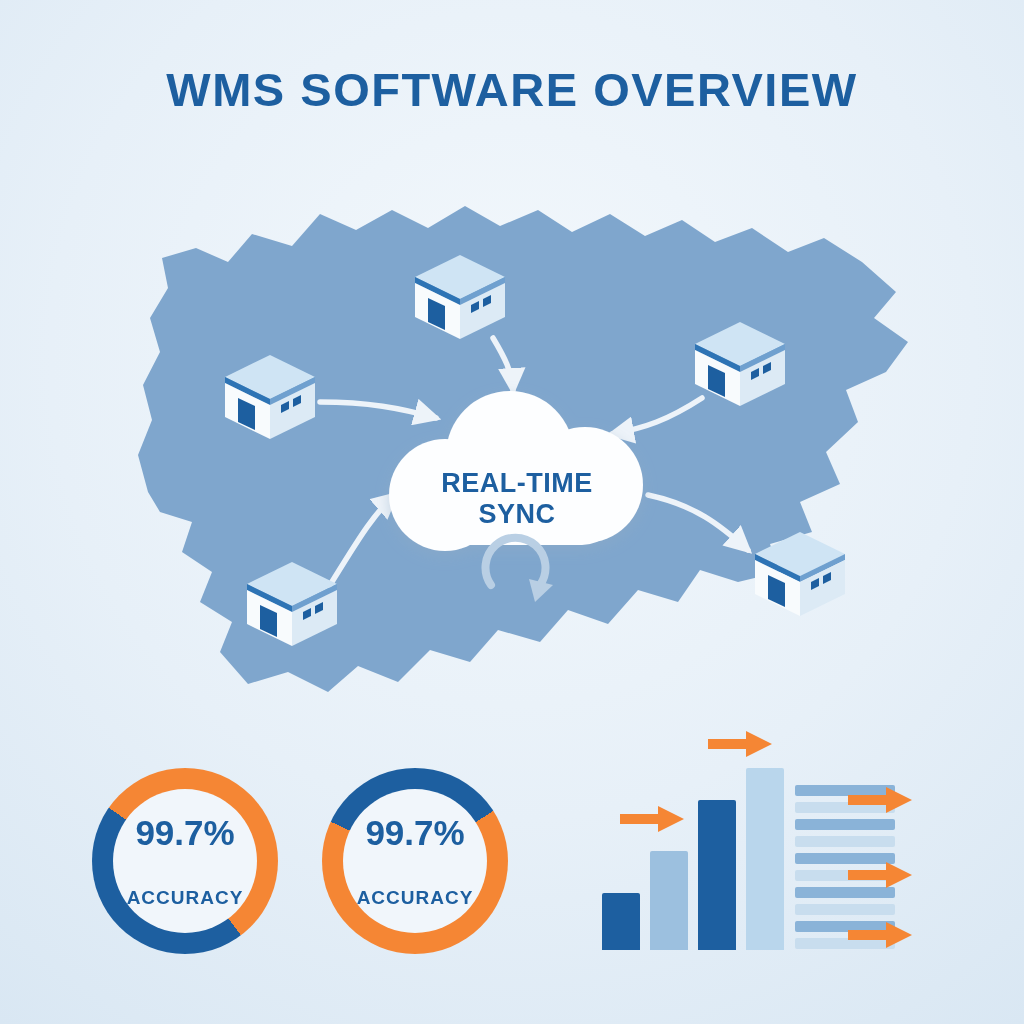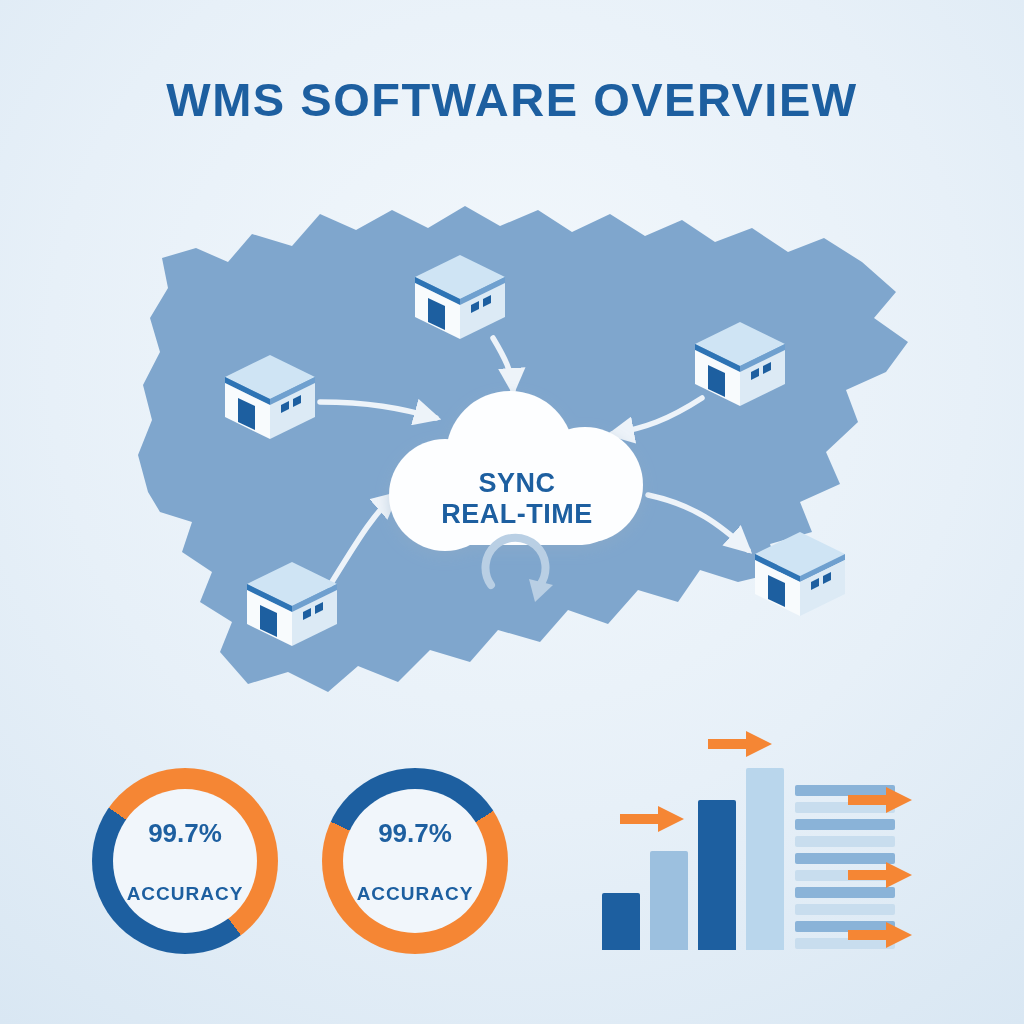--- a/index.html
+++ b/index.html
@@ -6,41 +6,41 @@
   body{
     width:1024px;height:1024px;
     background:#e4eef7;
     font-family:"Liberation Sans", sans-serif;
   }
   .canvas{
     position:relative;width:1024px;height:1024px;overflow:hidden;
     background:radial-gradient(circle at 50% 35%, #f3f8fc 0%, #e7f0f8 55%, #d9e7f3 100%);
   }
   .title{
-    position:absolute;top:72px;left:0;right:0;margin:0;
+    position:absolute;top:62px;left:0;right:0;margin:0;
     text-align:center;font-size:47px;font-weight:800;
     color:#1d5fa0;letter-spacing:1.5px;
   }
   svg.scene{position:absolute;left:0;top:0;}
   .cloud-label{
     position:absolute;left:392px;top:468px;width:250px;
     text-align:center;color:#1d5fa0;font-weight:800;
     font-size:27px;line-height:31px;letter-spacing:0.5px;
   }
   
   .donut{position:absolute;width:186px;height:186px;}
   #donut1{left:92px;top:768px;}
   #donut2{left:322px;top:768px;}
   .ring{position:absolute;inset:0;border-radius:50%;background:#ccc;}
   .hole{position:absolute;inset:21px;border-radius:50%;background:#f1f6fb;}
   .donut-text{
     position:absolute;inset:0;display:flex;flex-direction:column;
     justify-content:center;align-items:center;gap:3px;color:#1d5fa0;
   }
-  .donut-value{font-size:26px;font-weight:800;}
+  .donut-value{font-size:35px;font-weight:800;}
   .donut-label{font-size:19px;font-weight:800;letter-spacing:1px;margin-top:31px;}
   
   .barchart{
     position:absolute;left:602px;top:760px;width:190px;height:190px;
     display:flex;align-items:flex-end;gap:10px;
   }
   .vbar{width:38px;border-radius:2px 2px 0 0;background:#1d5fa0;}
   
   .hstack{
     position:absolute;left:795px;top:785px;width:100px;
@@ -114,22 +114,22 @@
     </g>
 
     <use href="#wh" x="415" y="255"></use>
     <use href="#wh" x="225" y="355"></use>
     <use href="#wh" x="695" y="322"></use>
     <use href="#wh" x="247" y="562"></use>
     <use href="#wh" x="755" y="532"></use>
   </svg>
 
   <div class="cloud-label">
+    <div>REAL-TIME</div>
     <div>SYNC</div>
-    <div>REAL-TIME</div>
   </div>
 
   <div class="donut" id="donut1">
     <div class="ring" style="background: conic-gradient(from -55deg, rgb(245, 134, 52) 0deg, rgb(245, 134, 52) 198deg, rgb(29, 95, 160) 198deg, rgb(29, 95, 160) 360deg);"></div>
     <div class="hole"></div>
     <div class="donut-text">
       <div class="donut-value">99.7%</div>
       <div class="donut-label">ACCURACY</div>
     </div>
   </div>

